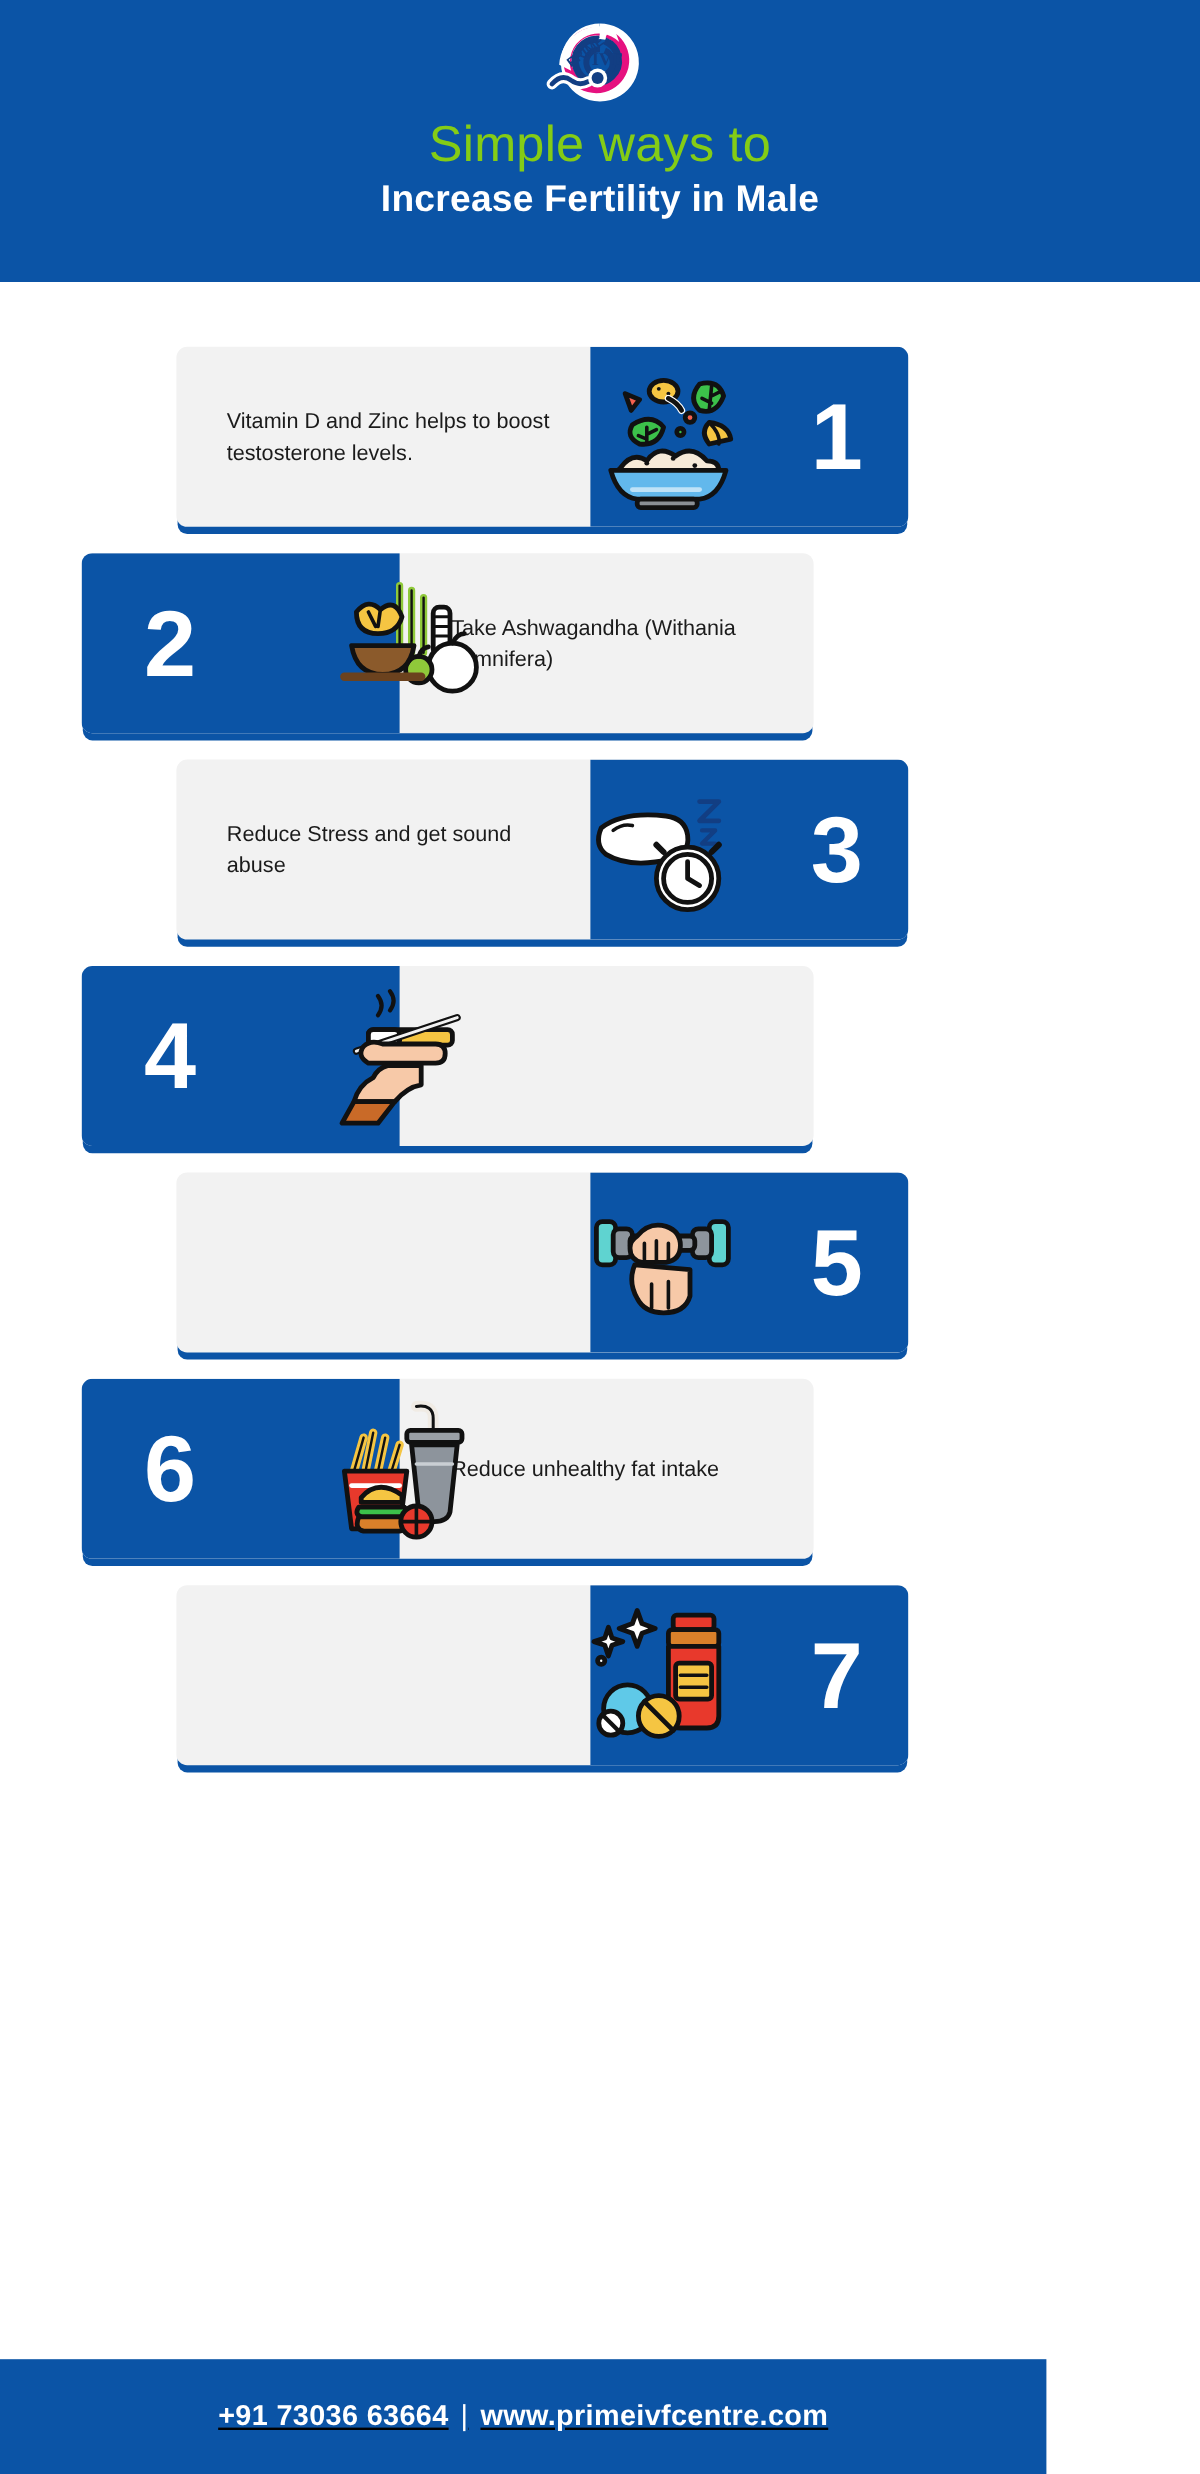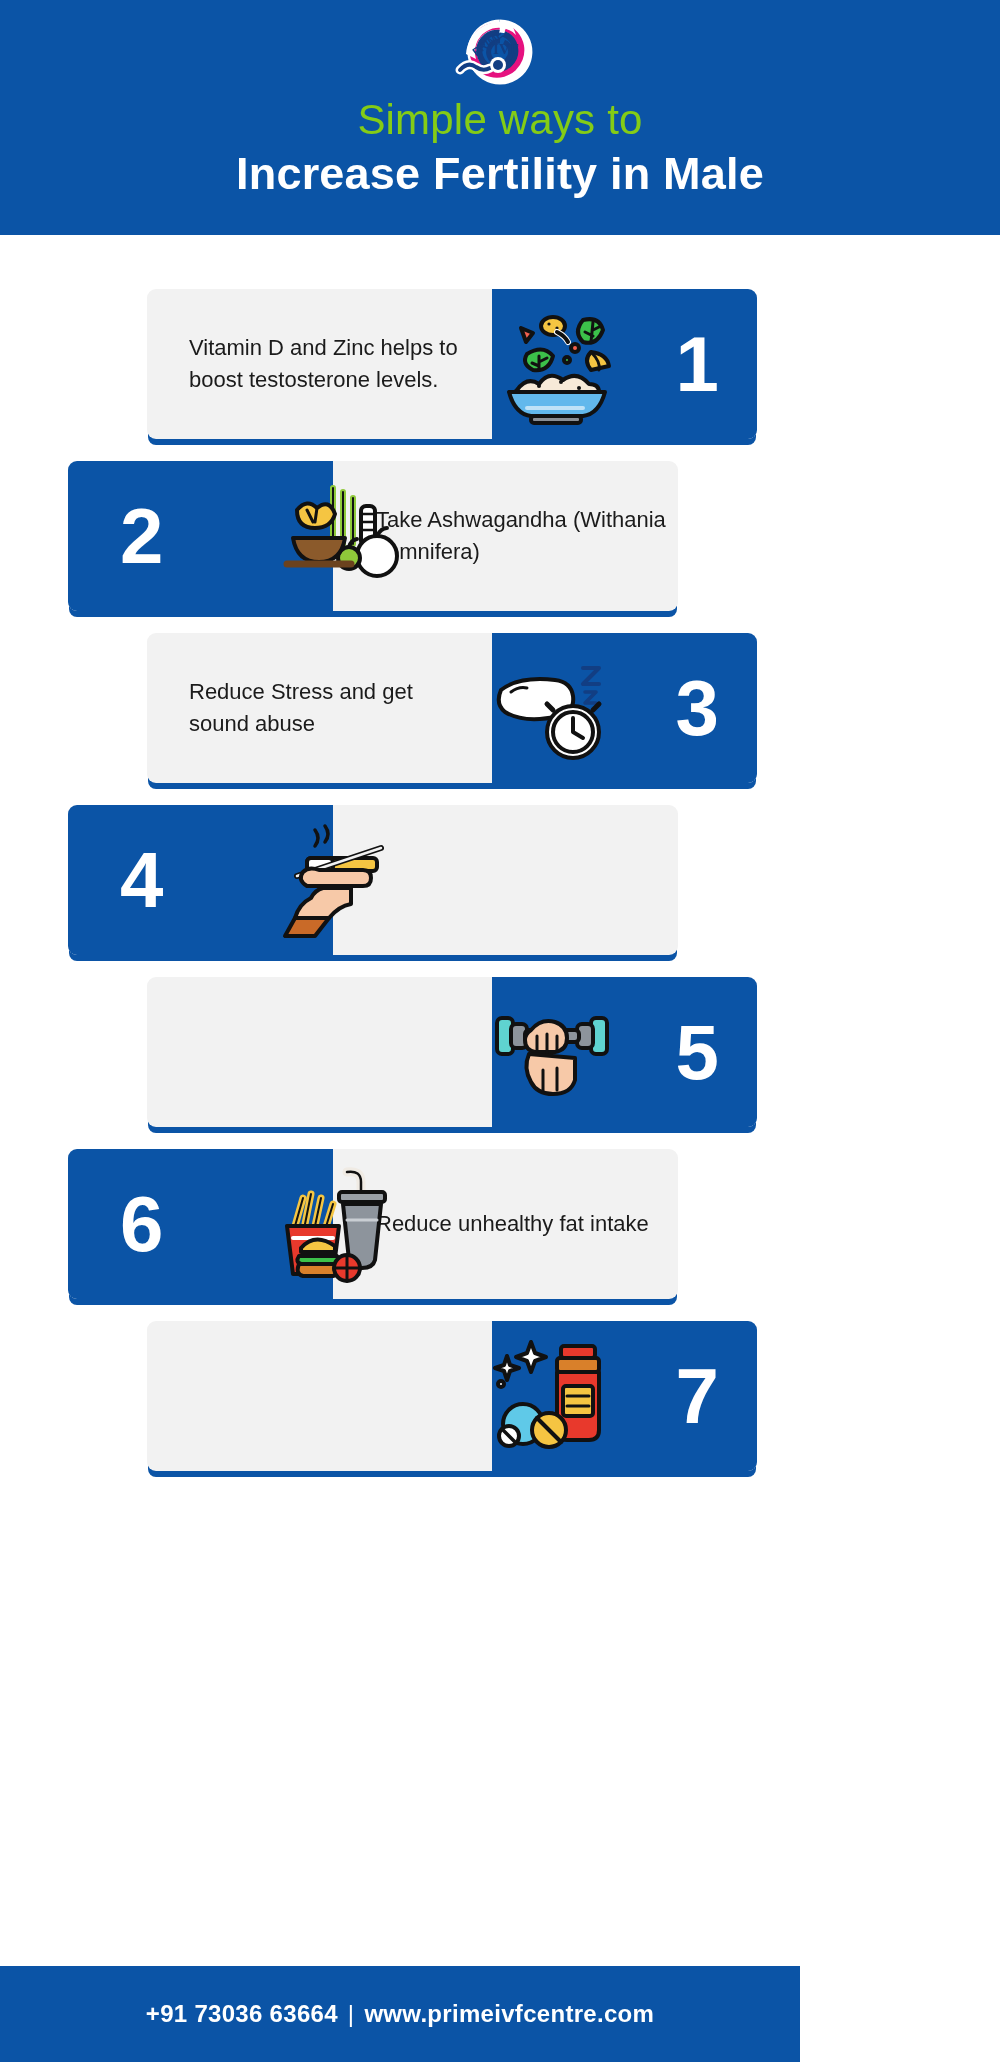--- a/index.html
+++ b/index.html
@@ -18,21 +18,21 @@
     display:flex;flex-direction:column;align-items:center;
     box-sizing:border-box;padding-top:18px;
   }
   .logo{width:92px;height:72px;position:relative;}
   .logo svg{display:block;}
   .title-light{
     color:#84cc16;font-size:42px;font-weight:400;
     letter-spacing:.2px;margin-top:8px;line-height:1.05;
   }
   .title-bold{
-    color:#ffffff;font-size:45px;font-weight:700;
+    color:#ffffff;font-size:31px;font-weight:700;
     letter-spacing:.2px;margin-top:8px;line-height:1.05;
   }
 
   
   .rows{position:relative;width:1000px;}
   .row{
     position:relative;
     width:610px;height:150px;
     margin-top:22px;
     border-radius:9px;
@@ -60,42 +60,42 @@
   .row.right-num .numpanel{right:0;padding-right:38px;}
   .row.left-num  .numpanel{left:0;justify-content:flex-start;padding-left:52px;}
   .numpanel .num{
     color:#ffffff;font-size:78px;font-weight:700;line-height:1;
     font-family:"Liberation Sans","DejaVu Sans",sans-serif;
   }
 
   .rowtext{
     position:absolute;top:0;bottom:0;
     display:flex;align-items:center;
-    color:#1b1b1b;font-size:22px;line-height:1.45;
+    color:#1b1b1b;font-size:18px;line-height:1.45;
     box-sizing:border-box;
   }
   .row.right-num .rowtext{left:0;width:330px;padding-left:42px;}
   .row.left-num  .rowtext{right:0;width:340px;padding-left:38px;}
 
   .rowicon{
     position:absolute;top:0;bottom:0;
     width:150px;
     display:flex;align-items:center;justify-content:center;
     z-index:3;pointer-events:none;
   }
   .row.right-num .rowicon{left:330px;}
   .row.left-num  .rowicon{left:195px;}
   .rowicon svg{display:block;overflow:visible;}
 
   
   .footer{
     position:absolute;left:0;bottom:0;
-    width:800px;height:96px;
+    width:872px;height:96px;
     background:#0b54a6;
-    display:flex;align-items:center;justify-content:center;
+    display:flex;align-items:center;justify-content:center;text-decoration:underline;
   }
   .footer .ftext{
     color:#ffffff;font-size:24px;font-weight:700;letter-spacing:.3px;
   }
   .footer .sep{padding:0 10px;font-weight:400;}
 </style>
 </head>
 <body>
 
 <div class="header">

